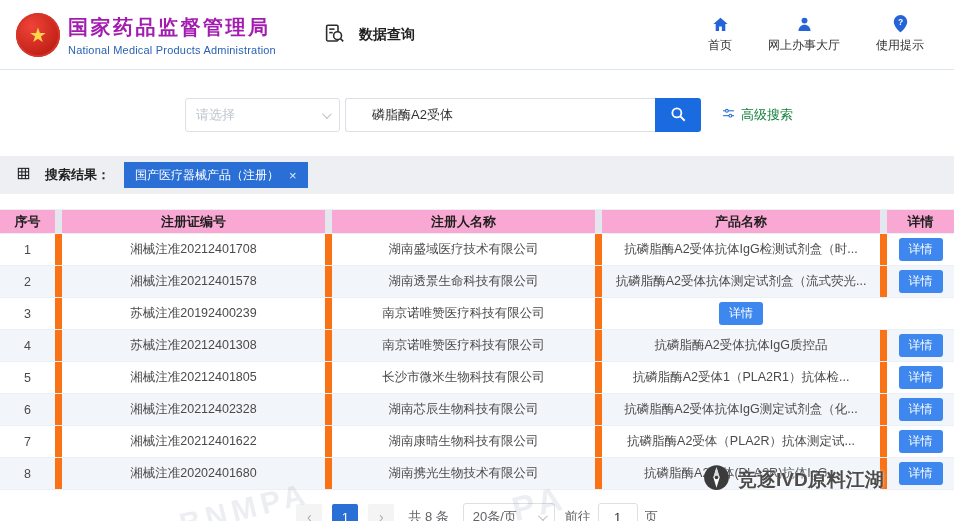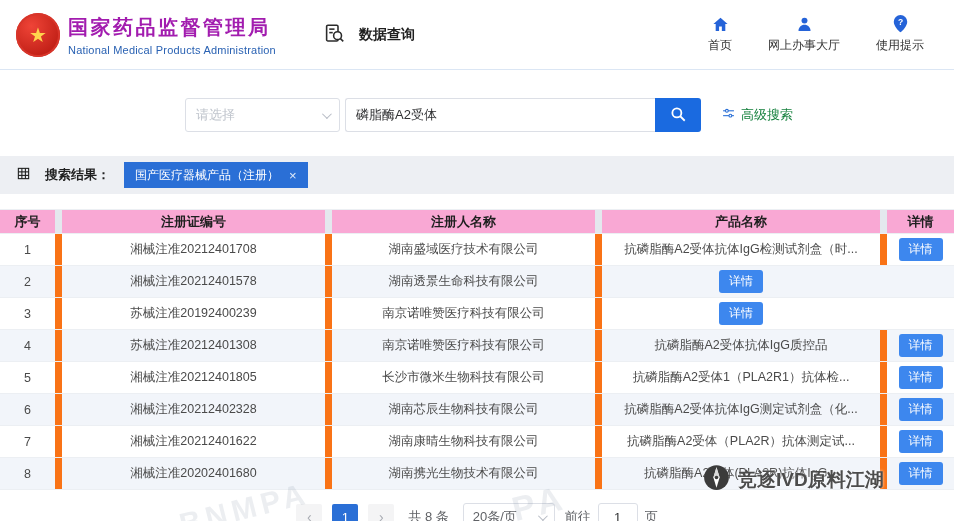--- a/index.html
+++ b/index.html
@@ -16,21 +16,21 @@
   .page-title { display:flex; align-items:center; gap:14px; margin-left:48px; font-size:14px; font-weight:bold; color:#1f1f1f; }
   .nav { margin-left:auto; display:flex; gap:36px; }
   .nav-item { display:flex; flex-direction:column; align-items:center; gap:4px; font-size:12px; color:#333; cursor:pointer; }
   .nav-ico { height:18px; display:flex; align-items:flex-end; }
 
   
   .search-row { display:flex; align-items:center; margin:25px 0 0 185px; height:40px; }
   .select-box { width:155px; height:34px; border:1px solid #dcdfe6; border-radius:3px; background:#fff; display:flex; align-items:center; justify-content:space-between; padding:0 10px; cursor:pointer; }
   .select-ph { font-size:13px; color:#bfc4cc; }
   .chev { width:7px; height:7px; border-right:1.5px solid #b7bcc5; border-bottom:1.5px solid #b7bcc5; transform:rotate(45deg) translateY(-2px); }
-  .search-input { width:310px; height:34px; border:1px solid #dcdfe6; border-right:none; border-radius:3px 0 0 3px; margin-left:5px; padding:0 10px; font-size:13px; color:#303133; outline:none; font-family:inherit; }
+  .search-input { width:310px; height:34px; border:1px solid #dcdfe6; border-right:none; border-radius:3px 0 0 3px; margin-left:5px; padding:0 26px; font-size:13px; color:#303133; outline:none; font-family:inherit; }
   .search-btn { width:46px; height:34px; background:#1a6ae0; border:none; border-radius:0 3px 3px 0; display:flex; align-items:center; justify-content:center; cursor:pointer; }
   .advanced { display:flex; align-items:center; gap:5px; margin-left:20px; color:#15803d; font-size:13px; cursor:pointer; text-decoration:none; }
 
   
   .results-bar { margin-top:21px; height:38px; background:#edeff3; display:flex; align-items:center; padding:0 17px; }
   .results-label { font-size:13px; font-weight:bold; color:#1f1f1f; display:flex; align-items:center; gap:15px; }
   .tag { margin-left:14px; background:#2a6fd6; color:#fff; font-size:12px; height:26px; display:flex; align-items:center; padding:12px 11px; gap:10px; }
   .tag-close { cursor:pointer; font-size:13px; opacity:.85; line-height:1; }
 
   
@@ -172,20 +172,21 @@
       <div class="cell">湖南盛域医疗技术有限公司</div>
       <div class="cell">抗磷脂酶A2受体抗体IgG检测试剂盒（时...</div>
       <div class="cell">
         <button class="detail-btn">详情</button>
       </div>
     </div>
         <div class="tr body even">
       <div class="cell">2</div>
       <div class="cell">湘械注准20212401578</div>
       <div class="cell">湖南透景生命科技有限公司</div>
+      <div class="cell">抗磷脂酶A2受体抗体测定试剂盒（流式荧光...</div>
       <div class="cell">
         <button class="detail-btn">详情</button>
       </div>
     </div>
         <div class="tr body">
       <div class="cell">3</div>
       <div class="cell">苏械注准20192400239</div>
       <div class="cell">南京诺唯赞医疗科技有限公司</div>
       <div class="cell">
         <button class="detail-btn">详情</button>

